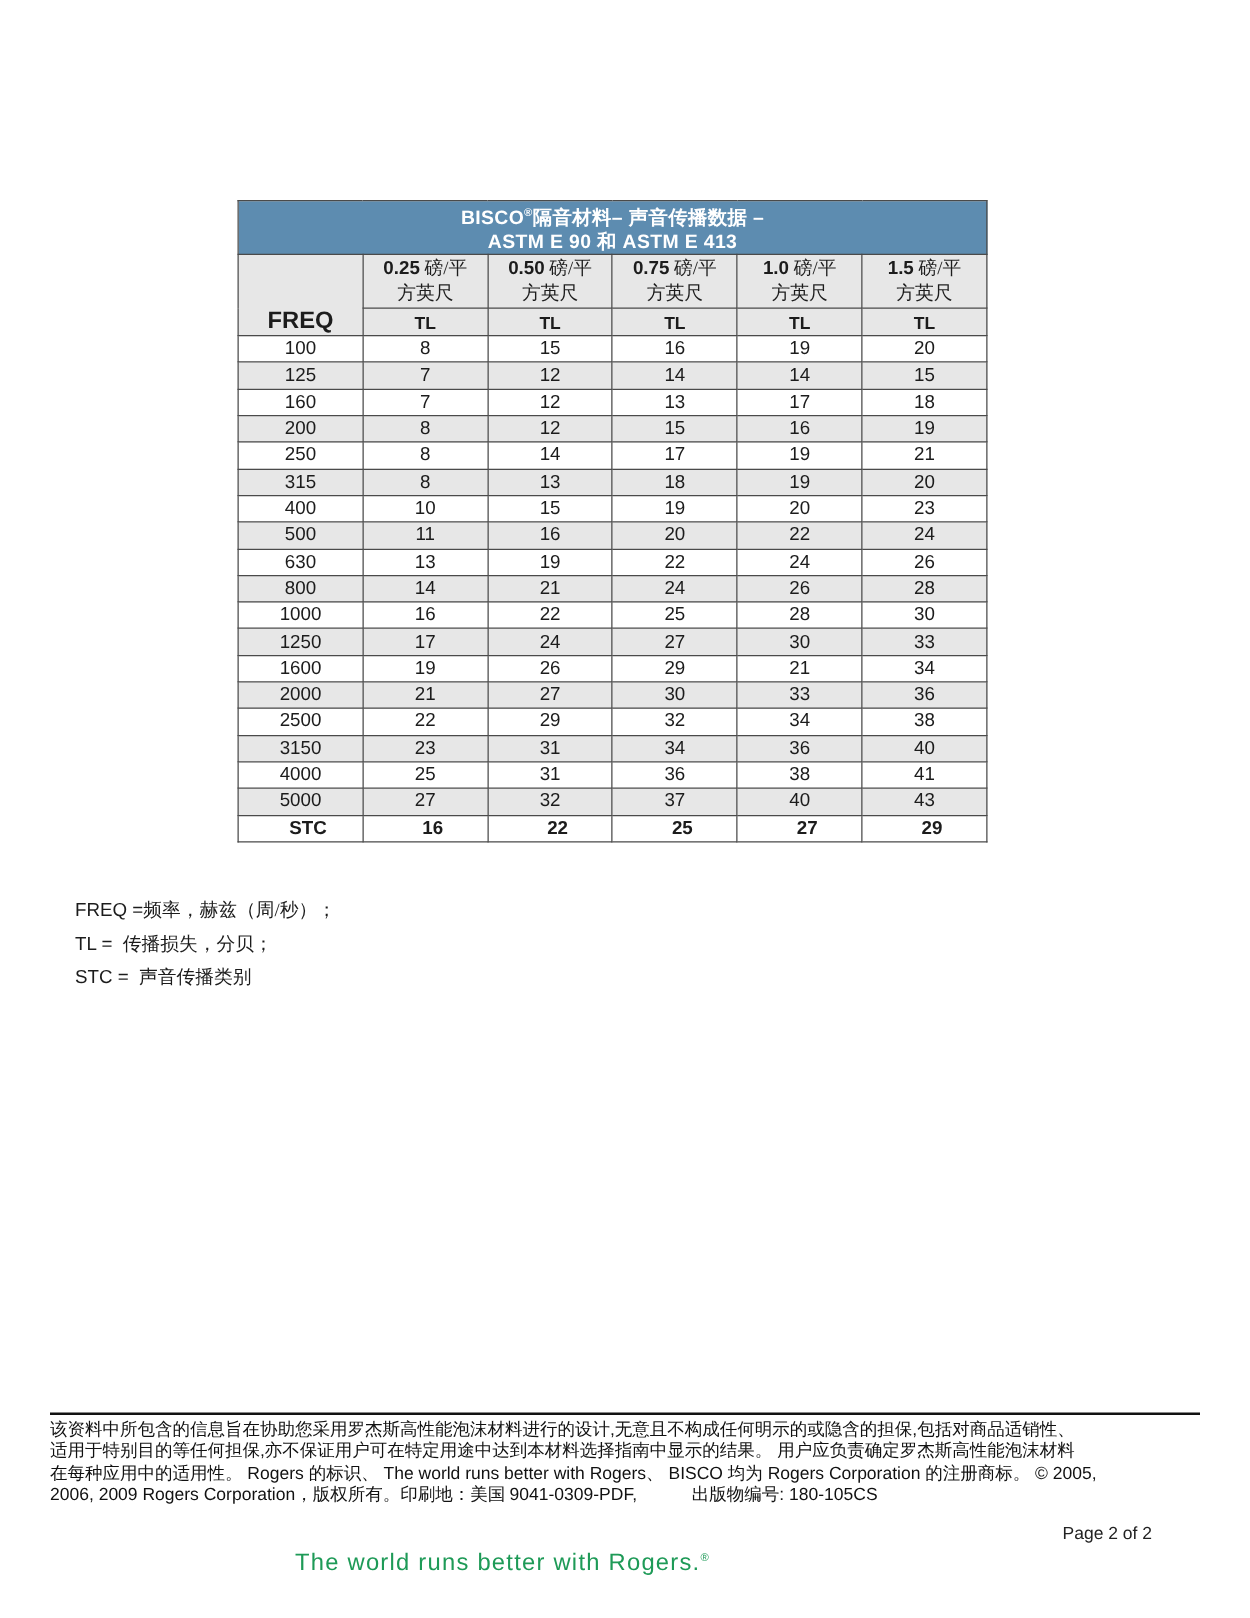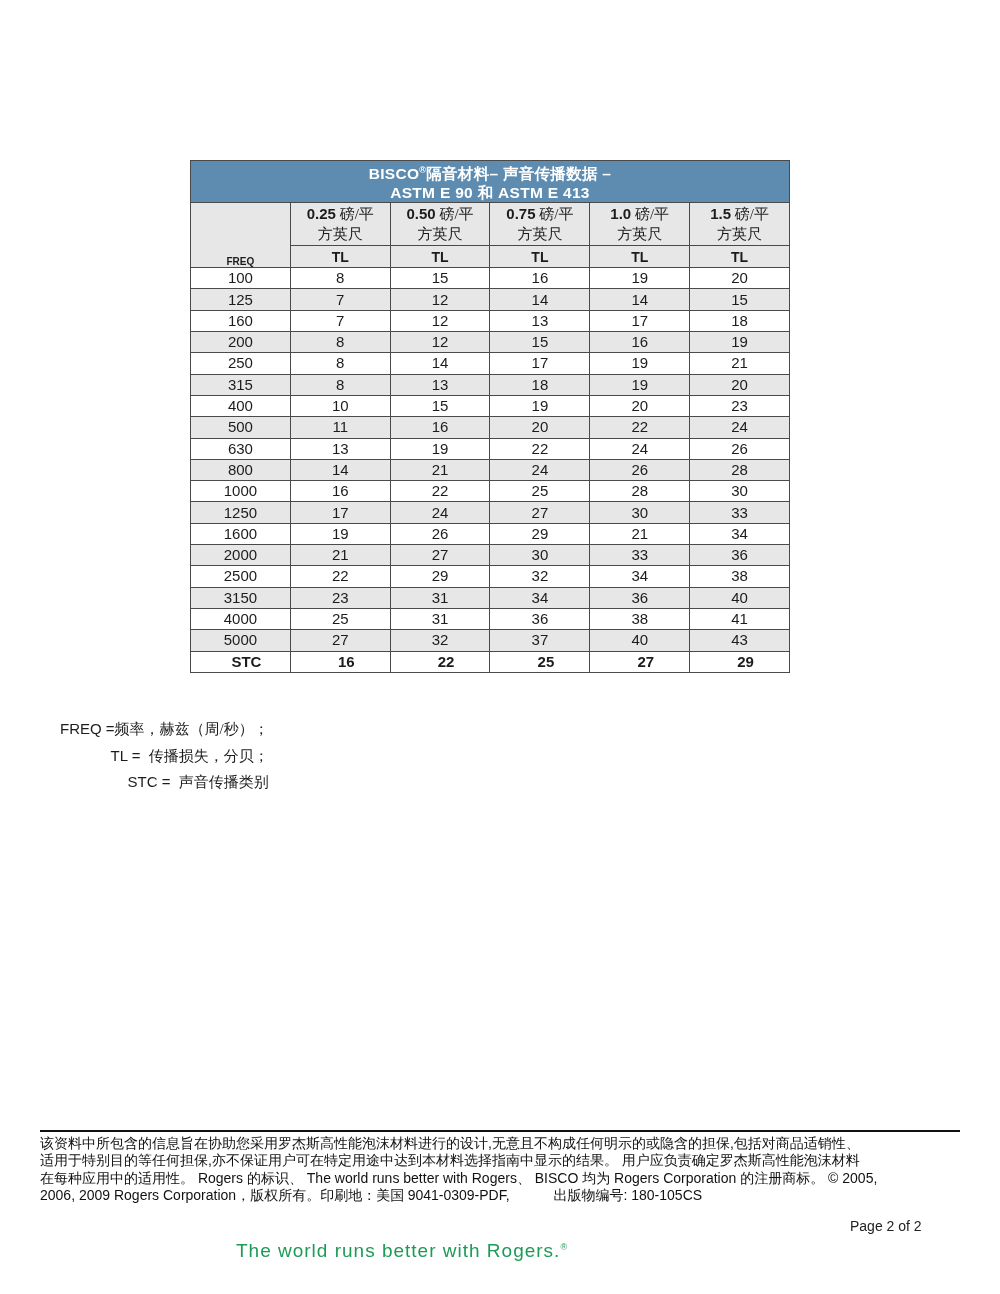--- a/index.html
+++ b/index.html
@@ -16,38 +16,38 @@
   }
   table.stable th, table.stable td{border:1px solid #4a4a4a;padding:0;}
   th.title{
     background:var(--header-blue,#5d8cb0);color:#ffffff;
     padding:3px 0 4px 0;
   }
   .t1,.t2{text-align:center;font-weight:bold;font-size:15.5px;line-height:19px;letter-spacing:.3px;}
   .t1 sup{font-size:9px;vertical-align:super;}
   th.freq-h{
     width:100px;vertical-align:bottom;text-align:center;font-weight:bold;
-    background:var(--band-gray,#e7e7e7);font-size:10px;padding-bottom:4px;
+    background:var(--band-gray,#e7e7e7);font-size:19px;padding-bottom:4px;
   }
   th.wcol{
     background:var(--band-gray,#e7e7e7);font-weight:normal;font-size:15px;
     text-align:center;height:42px;line-height:20px;vertical-align:middle;
   }
   .wnum{font-weight:bold;}
   .cjkserif{font-family:"Liberation Serif", serif;}
   th.tlc{
     background:var(--band-gray,#e7e7e7);font-weight:bold;font-size:14px;
     text-align:center;height:21px;
   }
   tbody td{text-align:center;font-size:15px;height:20.3px;line-height:20px;}
   tbody tr:nth-child(even){background:var(--band-gray,#e7e7e7);}
   tr.stc td{font-weight:bold;padding-left:12px;}
 
   
-  .legend{position:absolute;left:60px;top:716px;font-size:15px;line-height:25.5px;white-space:pre-wrap;text-align:right;}
+  .legend{position:absolute;left:60px;top:716px;font-size:15px;line-height:25.5px;white-space:pre-wrap;}
   .legend .cjk{font-family:"Liberation Serif", serif;}
 
   
   .rule{position:absolute;left:40px;top:1130px;width:920px;border-top:2px solid #111;}
   .footer{position:absolute;left:40px;top:1135px;width:925px;font-size:14px;line-height:17.4px;color:#111;}
   .footer .serif{font-family:"Liberation Serif", serif;}
   .footer .b{font-weight:normal;padding-left:40px;}
   .pagenum{position:absolute;left:850px;top:1218px;font-size:14px;color:#222;}
   .tagline{
     position:absolute;left:0;top:1240px;width:804px;text-align:center;

